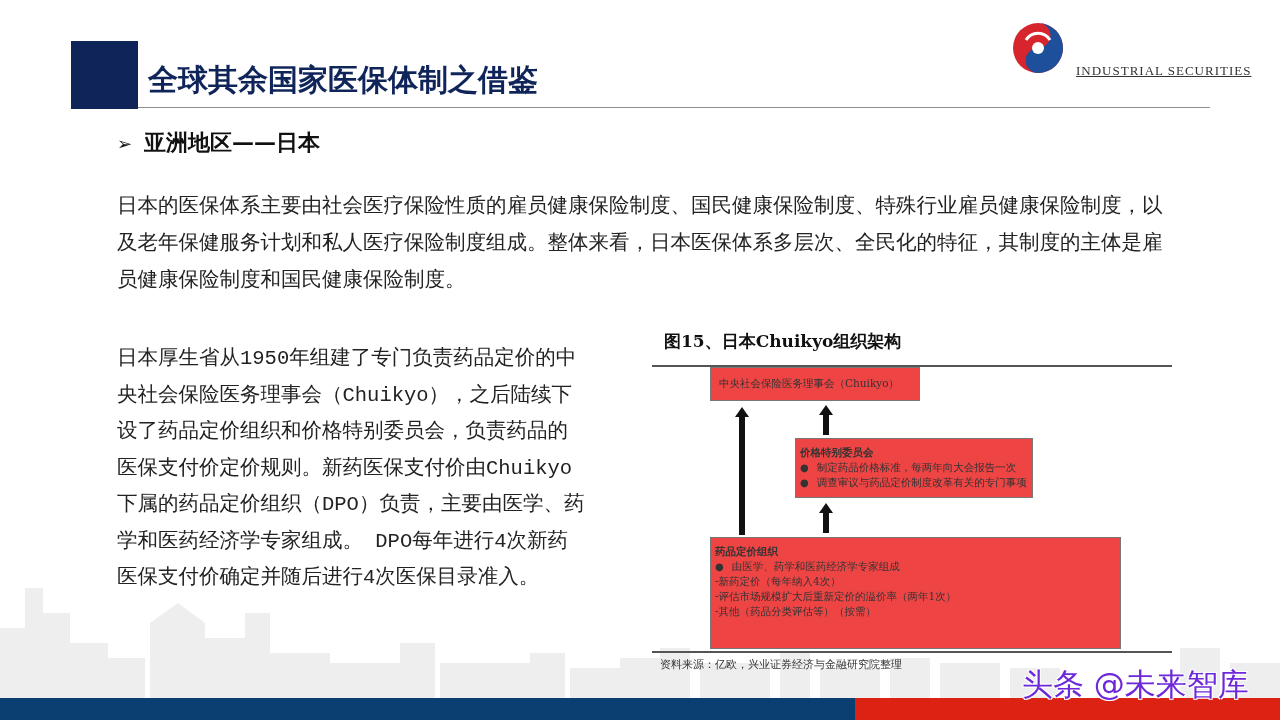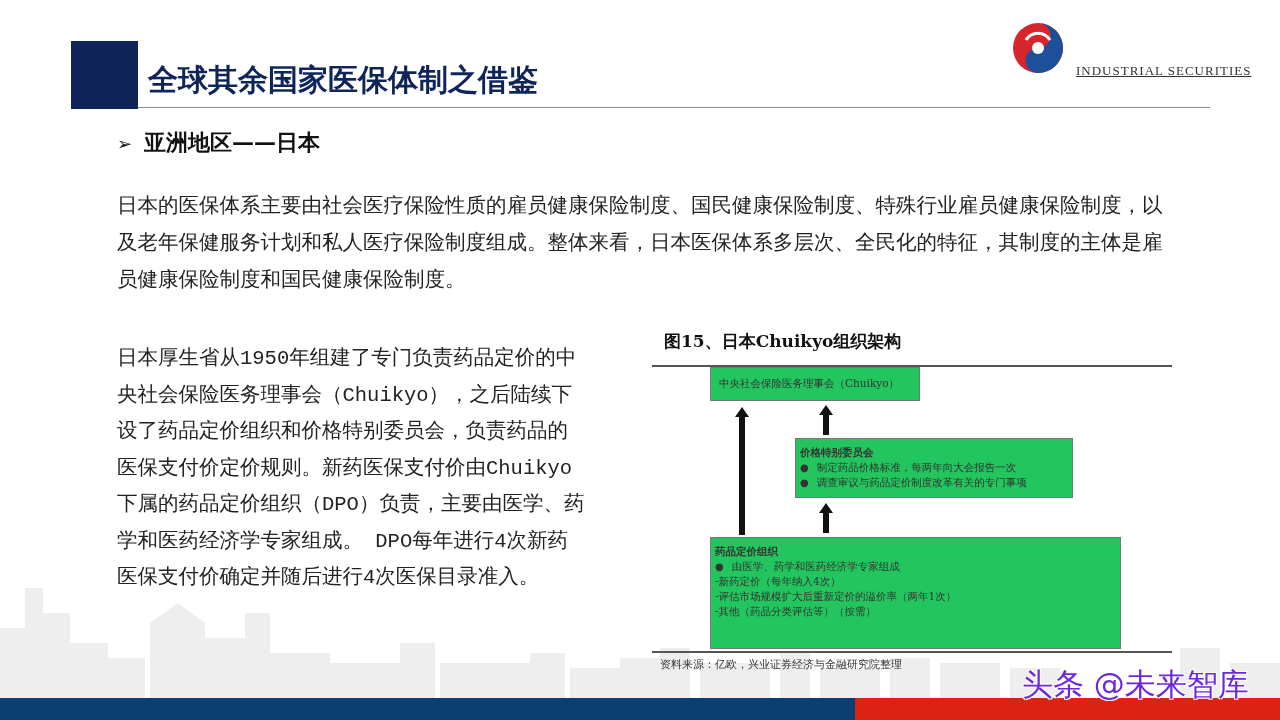--- a/index.html
+++ b/index.html
@@ -23,23 +23,23 @@
 
   .intro { position: absolute; left: 117px; top: 187px; width: 1060px; font-family: "DejaVu Sans", "Liberation Sans", sans-serif; font-size: 20.5px; line-height: 37px; color: #222; }
 
   .left-para { position: absolute; left: 117px; top: 341px; width: 470px; font-family: Liberation Mono, monospace; font-size: 20.5px; line-height: 36.5px; color: #222; z-index: 2; }
 
   .fig-title { position: absolute; left: 664px; top: 330px; font-family: "DejaVu Serif", serif; font-weight: bold; font-size: 17px; color: #111; }
   .fig-rule-top { position: absolute; left: 652px; top: 365px; width: 520px; height: 2px; background: #555; }
   .fig-rule-bot { position: absolute; left: 652px; top: 651px; width: 520px; height: 2px; background: #555; }
   .fig-source { position: absolute; left: 660px; top: 657px; font-size: 11px; color: #333; font-family: "DejaVu Serif", serif; }
 
-  .box { position: absolute; border: 1px solid #777; background: #22c55e; font-family: "DejaVu Serif", serif; color: #333; font-size: 10.5px; line-height: 15px; }
+  .box { position: absolute; border: 1px solid #777; background: #ef4444; font-family: "DejaVu Serif", serif; color: #333; font-size: 10.5px; line-height: 15px; }
   .box-chuikyo { left: 710px; top: 367px; width: 210px; height: 34px; padding: 8px 8px; }
-  .box-special { left: 795px; top: 438px; width: 278px; height: 60px; padding: 6px 4px; }
+  .box-special { left: 795px; top: 438px; width: 238px; height: 60px; padding: 6px 4px; }
   .box-dpo { left: 710px; top: 537px; width: 411px; height: 112px; padding: 6px 4px; }
   .box .head { font-weight: bold; }
   .box .bullet::before { content: "●"; margin-right: 8px; font-size: 10px; }
   .box .dash { }
 
   .arrow-up { position: absolute; }
   .arrow-up .shaft { position: absolute; background: #111; }
   .arrow-up .head { position: absolute; width: 0; height: 0; border-left: 7px solid transparent; border-right: 7px solid transparent; border-bottom: 10px solid #111; }
 
   .watermark { position: absolute; left: 1022px; top: 664px; font-family: "DejaVu Sans", sans-serif; font-size: 31px; color: #6d28d9; text-shadow: 1px 1px 0 #fff, -1px -1px 0 #fff, 1px -1px 0 #fff, -1px 1px 0 #fff; z-index: 5; }

